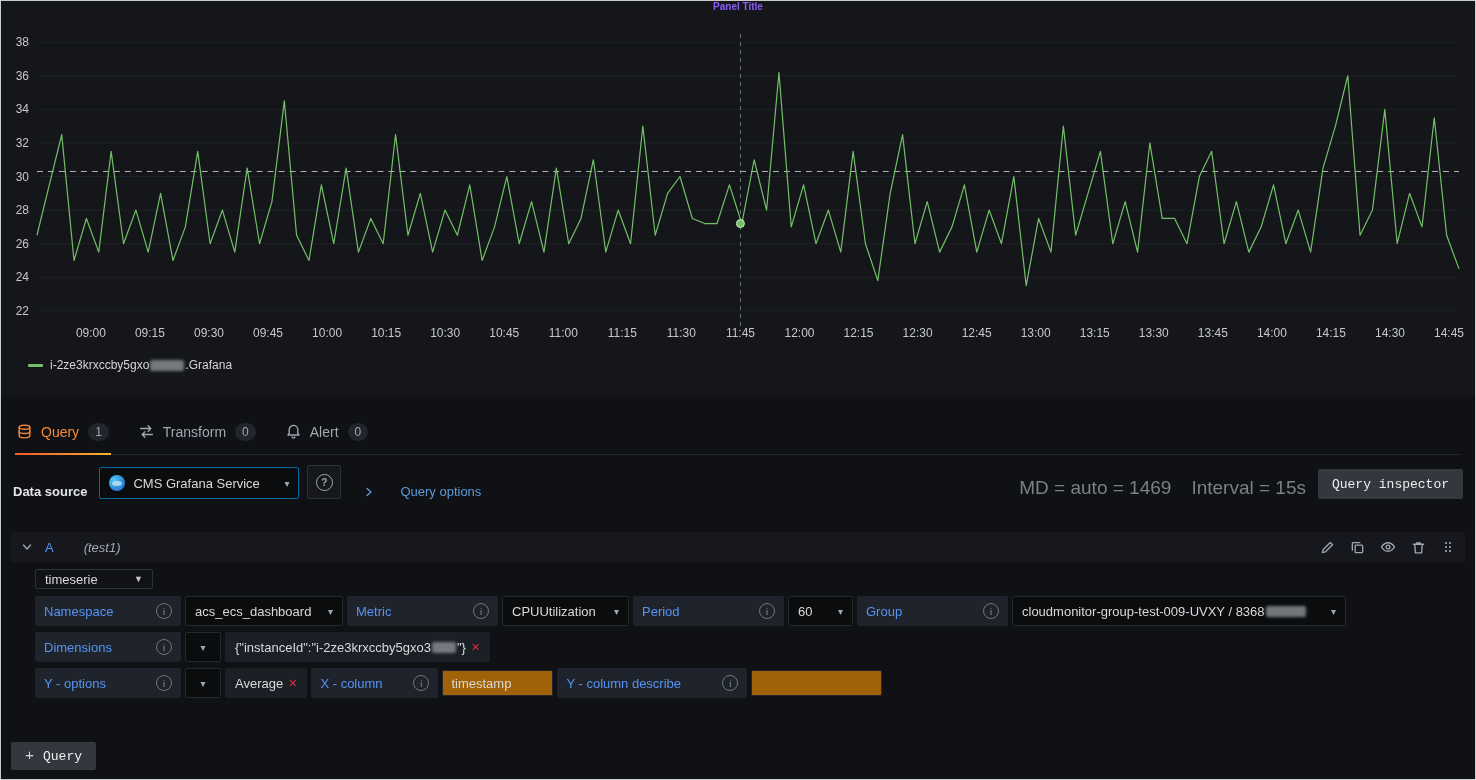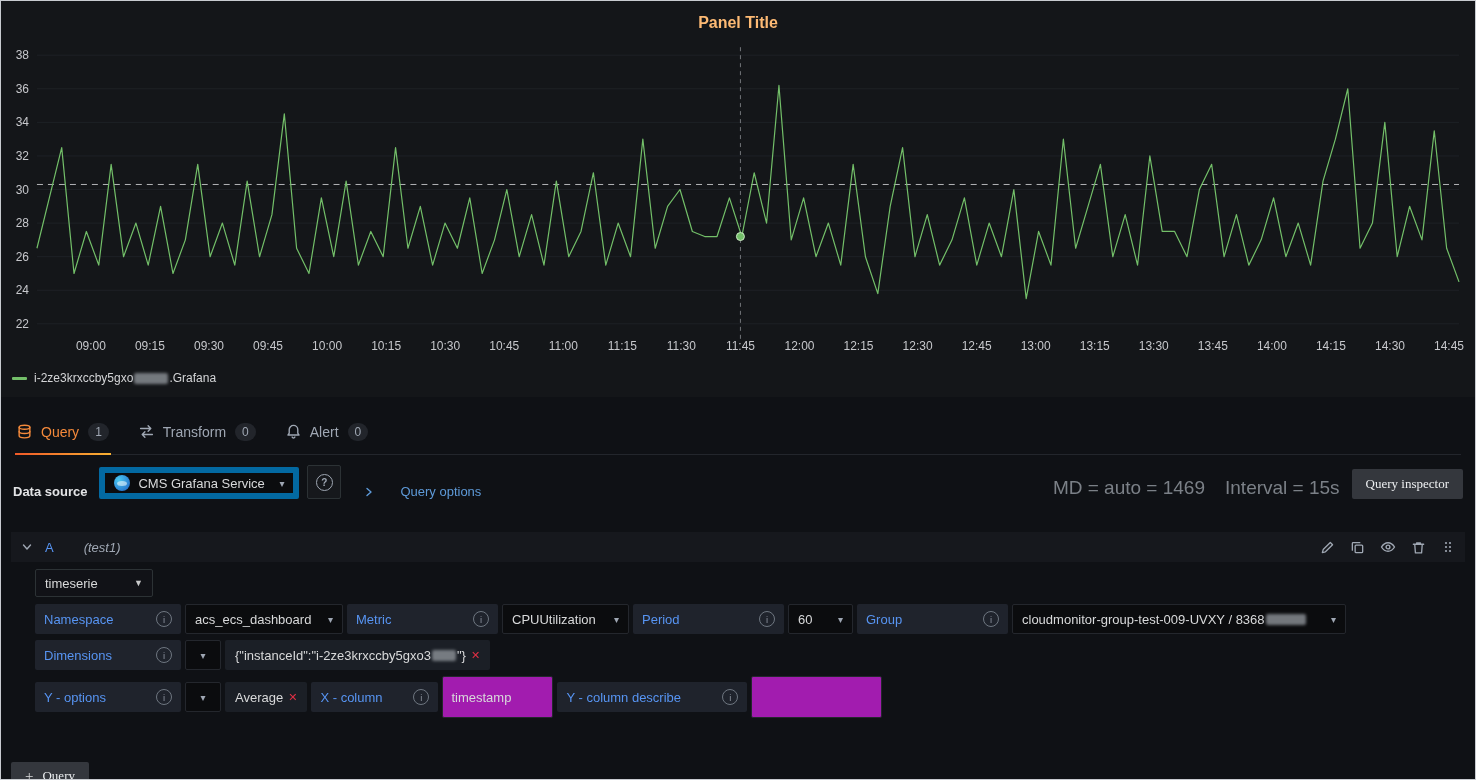--- a/index.html
+++ b/index.html
@@ -1,69 +1,69 @@
 <!DOCTYPE html>
 <html><head>
 <meta charset="utf-8">
 <style>
   html,body{margin:0;padding:0;background:#1a1b1e;}
   .app{position:relative;width:1476px;height:780px;background:#0f1115;border:1px solid #c8cbd0;
        box-sizing:border-box;font-family:"Liberation Sans","DejaVu Sans",sans-serif;color:#d8d9da;overflow:hidden;}
   
   .panel{background:#141619;height:396px;}
-  .panel-title{text-align:center;font-weight:700;font-size:16px;color:#fdba74;padding-top:13px;height:23px;}
+  .panel-title{text-align:center;font-weight:700;font-size:10px;color:#8b5cf6;height:23px;}
   svg.chart{display:block;width:100%;height:332px;}
   svg text{font-family:inherit;}
-  .legend{display:flex;align-items:center;padding-left:11px;margin-top:2px;font-size:12px;color:#d4d5d7;}
+  .legend{display:flex;align-items:center;padding-left:27px;margin-top:2px;font-size:12px;color:#d4d5d7;}
   .legend .swatch{width:15px;height:3px;background:#73bf69;border-radius:1px;margin-right:7px;}
   .redact{display:inline-block;height:11px;border-radius:2px;background:#8d9298;opacity:.8;filter:blur(1.5px);vertical-align:middle;margin:0 1px;}
   .rd-legend{width:34px}.rd-group{width:40px}.rd-dim{width:24px}
   
   .tabs{display:flex;align-items:stretch;gap:30px;height:45px;margin:12px 14px 0;border-bottom:1px solid #23262c;padding:0 2px;}
   .tab{display:flex;align-items:center;gap:9px;position:relative;font-size:14px;font-weight:500;color:#9fa7b3;cursor:pointer;}
   .tab.active{color:#f58a3b;}
   .tab.active::after{content:"";position:absolute;left:-2px;right:-2px;bottom:-1px;height:2px;
        background:linear-gradient(90deg,#f05a28,#f8b133);}
   .badge{background:#22252b;color:#9fa7b3;font-size:12px;height:18px;line-height:18px;padding:0 7px;border-radius:9px;font-weight:400;}
   
   .ds-row{display:flex;align-items:flex-end;margin:10px 12px 0;height:34px;}
   .ds-label{font-size:13px;font-weight:700;color:#e3e4e6;margin-right:12px;}
-  .ds-select{display:flex;align-items:center;gap:8px;width:200px;height:32px;background:#0b0c0e;border:6px solid #0369a1;
+  .ds-select{display:flex;align-items:center;gap:8px;width:200px;height:32px;background:#0b0c0e;border:1px solid #0369a1;
        border-radius:2px;padding:0 9px;font-size:13px;font-weight:500;box-sizing:border-box;cursor:pointer;}
   .ds-select .caret{margin-left:auto;}
   .caret{color:#9fa7b3;font-size:10px;}
   .ds-help{width:32px;height:32px;background:#16181c;border:1px solid #2c3235;border-radius:2px;margin-left:8px;
        display:flex;align-items:center;justify-content:center;cursor:pointer;}
   .qmark{width:15px;height:15px;border:1.4px solid #9fa7b3;border-radius:50%;color:#9fa7b3;font-size:10px;font-weight:700;
        display:flex;align-items:center;justify-content:center;}
   .q-options{display:flex;align-items:center;gap:25px;margin-left:22px;color:#5e9ad8;font-size:13px;font-weight:500;cursor:pointer;}
   .meta{color:#7b8087;font-size:19px;}
   .btn{background:#34373d;border:none;border-radius:2px;color:#eceef0;font-size:13px;font-weight:500;height:30px;
-       padding:0 14px;font-family:Liberation Serif, serif;cursor:pointer;}
+       padding:0 14px;font-family:Liberation Mono, monospace;cursor:pointer;}
   
   .query-card{margin:33px 10px 0;}
   .qheader{display:flex;align-items:center;height:30px;background:#16181d;padding:0 10px;}
   .refid{color:#5794f2;font-size:13px;font-weight:500;margin-left:12px;}
   .qname{color:#9fa7b3;font-size:13px;font-style:italic;margin-left:30px;}
   .qactions{margin-left:auto;display:flex;align-items:center;gap:15px;}
   .qactions span{display:flex;cursor:pointer;}
   .qbody{padding:7px 0 0 24px;}
-  .type-select{width:118px;height:28px;border:1px solid #2c3235;border-radius:2px;background:#111217;display:flex;
+  .type-select{width:118px;height:20px;border:1px solid #2c3235;border-radius:2px;background:#111217;display:flex;
        align-items:center;justify-content:space-between;padding:0 9px;font-size:13px;margin-bottom:7px;box-sizing:border-box;cursor:pointer;}
   .frow{display:flex;align-items:center;margin-bottom:6px;}
   .frow>*{margin-right:4px;}
   .lbl{display:flex;align-items:center;justify-content:space-between;height:30px;background:#1f232c;color:#5794f2;
        font-size:13px;font-weight:500;padding:1px 9px;border-radius:2px;box-sizing:border-box;flex:none;}
   .sel{display:flex;align-items:center;justify-content:space-between;height:30px;background:#0b0c0e;border:1px solid #24272d;
        border-radius:2px;color:#d8d9da;font-size:13px;padding:0 9px;box-sizing:border-box;flex:none;cursor:pointer;}
   .caretbox{width:36px;height:30px;background:#0b0c0e;border:1px solid #24272d;border-radius:2px;display:flex;
        align-items:center;justify-content:center;box-sizing:border-box;flex:none;cursor:pointer;}
   .chip{display:flex;align-items:center;height:30px;background:#1b1f26;border-radius:2px;padding:0 10px;font-size:13px;color:#d8d9da;flex:none;}
   .x-remove{color:#e02f44;font-size:11px;font-weight:700;margin-left:5px;cursor:pointer;}
-  .inp{height:42px;background:#a21caf;border:1px solid #24272d;border-radius:2px;color:#d8d9da;font-size:13px;
+  .inp{height:26px;background:#a16207;border:1px solid #24272d;border-radius:2px;color:#d8d9da;font-size:13px;
        padding:0 8px;box-sizing:border-box;font-family:inherit;flex:none;}
   .info{width:14px;height:14px;border:1px solid #6e7680;border-radius:50%;color:#8a919c;font-size:9.5px;
        display:flex;align-items:center;justify-content:center;margin-left:10px;flex:none;cursor:pointer;}
   .w146{width:146px}.w158{width:158px}.w130{width:151px}.w127{width:127px}.w46{width:65px}.w334{width:334px}
   .w111{width:111px}.w190{width:190px}.w131{width:131px}
   .add-btn{margin-top:38px;display:inline-flex;align-items:center;gap:9px;height:28px;}
   .plus{font-size:15px;font-weight:400;color:#d8d9da;}
   .ds-logo{width:16px;height:16px;border-radius:50%;background:radial-gradient(circle at 30% 30%,#49c9f2,#1f60c4);position:relative;flex:none;}
   .ds-logo::after{content:"";position:absolute;left:3px;top:6px;width:10px;height:5px;border-radius:50%;background:rgba(255,255,255,.55);}
   .ic{stroke:#9fa7b3;fill:none;stroke-width:1.4;stroke-linecap:round;stroke-linejoin:round;}

